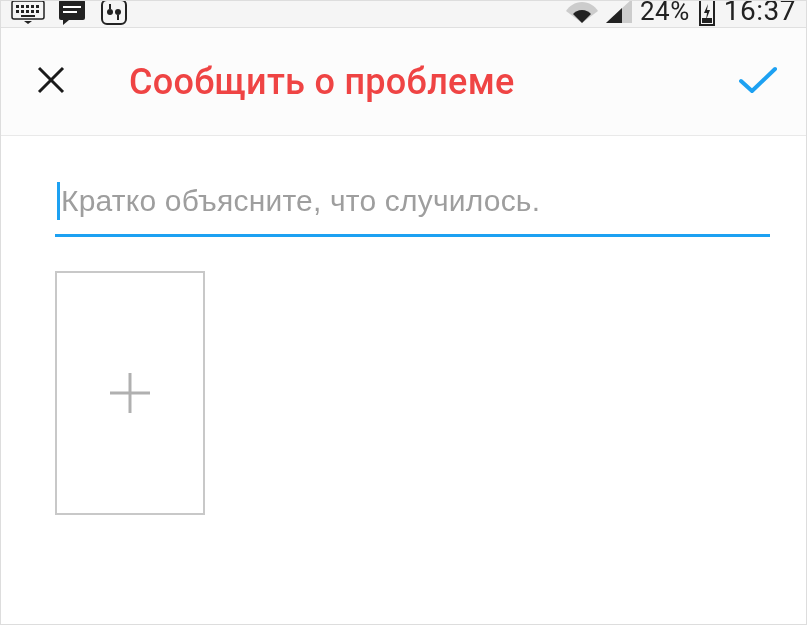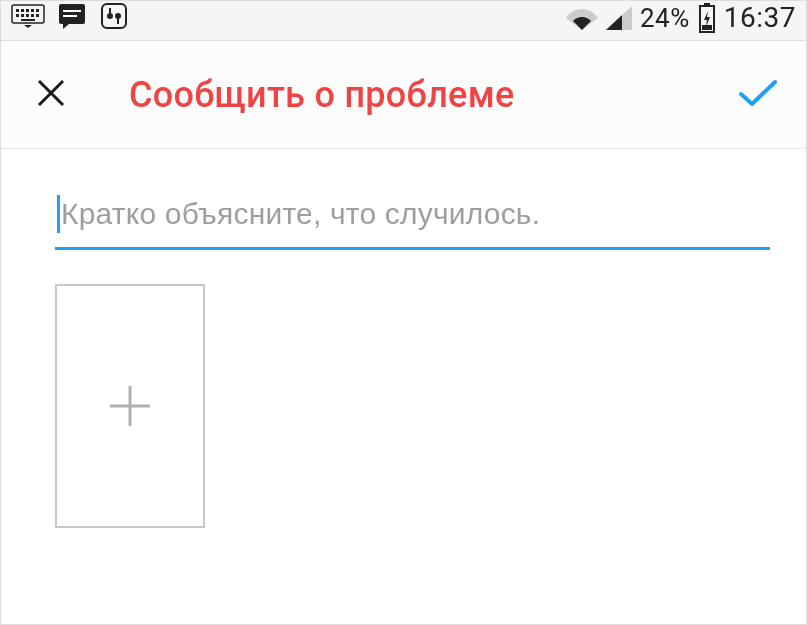--- a/index.html
+++ b/index.html
@@ -10,24 +10,24 @@
     body {
       width: 807px;
       height: 625px;
       font-family: -apple-system, BlinkMacSystemFont, "Segoe UI", Roboto, Arial, sans-serif;
       background: #fff;
       overflow: hidden;
       border: 1px solid #ddd;
     }
     
     .status-bar {
-      height: 40px;
+      height: 27px;
       background: #f5f5f5;
       display: flex;
-      align-items: flex-start;
+      align-items: flex-end;
       justify-content: space-between;
       padding: 0 10px;
       border-bottom: 1px solid #e0e0e0;
     }
     .status-left {
       display: flex;
       align-items: center;
       gap: 12px;
     }
     .status-right {

